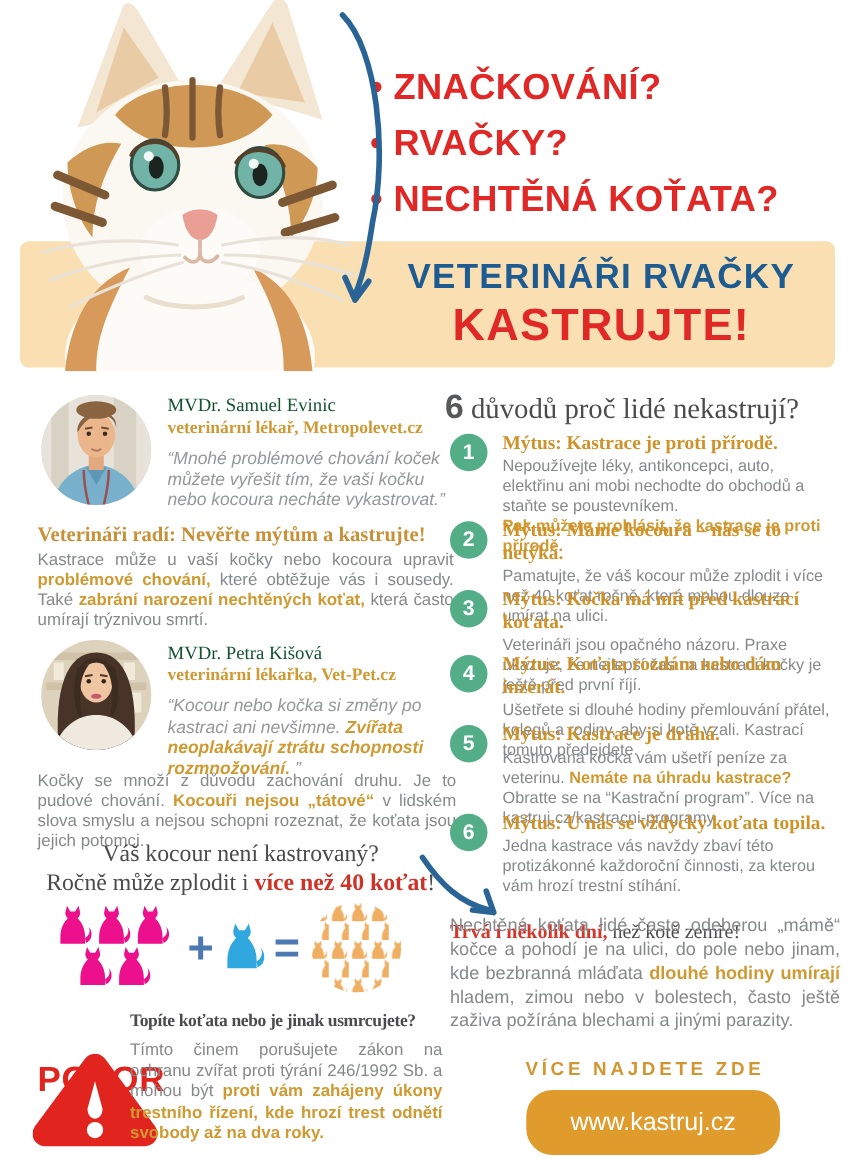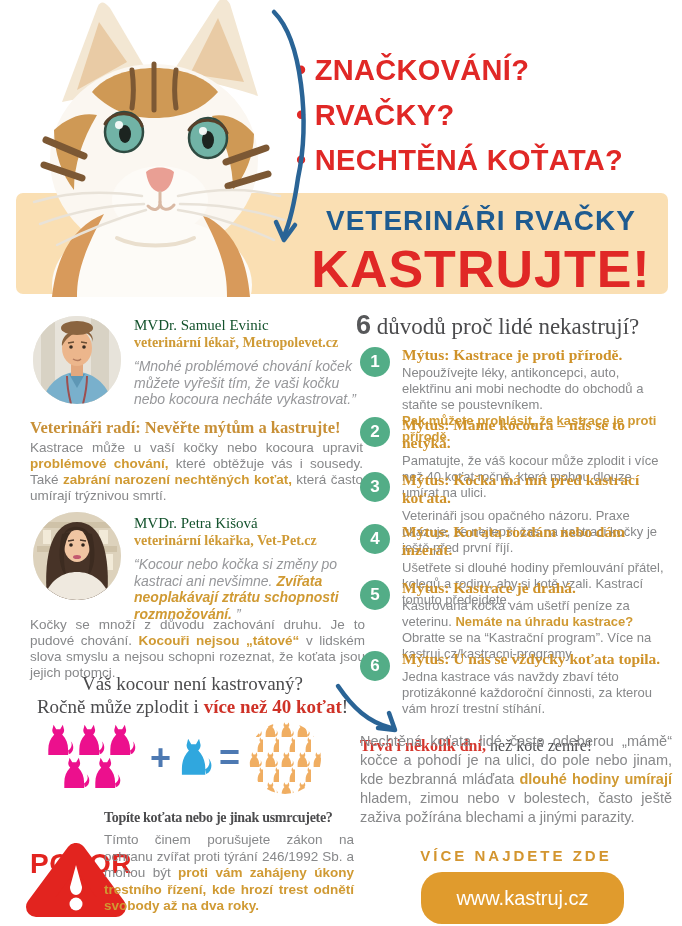--- a/index.html
+++ b/index.html
@@ -8,21 +8,21 @@
   .serif{font-family:"Liberation Serif","DejaVu Serif",serif;}
   .abs{position:absolute;}
   
   .band{position:absolute;left:16px;top:193px;width:652px;height:101px;background:#fadfb3;border-radius:7px;z-index:1;}
   .cat-illu{position:absolute;left:22px;top:0;width:268px;height:297px;z-index:2;}
   .bullets{position:absolute;left:296px;top:48px;z-index:3;color:#e02826;font-weight:800;
            font-size:29px;line-height:45px;white-space:nowrap;letter-spacing:.3px;}
   .bullets .bl::before{content:"• ";}
   .banner{position:absolute;left:295px;top:205px;width:372px;text-align:center;z-index:3;}
   .banner1{font-size:28px;font-weight:800;color:#1e5b90;letter-spacing:1px;white-space:nowrap;}
-  .banner2{font-size:52px;font-weight:800;color:#e02826;margin-top:2px;letter-spacing:1px;white-space:nowrap;}
+  .banner2{font-size:36px;font-weight:800;color:#e02826;margin-top:2px;letter-spacing:1px;white-space:nowrap;}
   .arrow-svg{position:absolute;z-index:4;}
   
   .avatar{position:absolute;width:88px;height:88px;border-radius:50%;overflow:hidden;background:#e7e3da;}
   .vetinfo{position:absolute;left:134px;width:228px;}
   .vetname{font-size:15px;color:#14532d;}
   .vetrole{font-size:14px;font-weight:bold;color:#cf9a35;margin-top:1px;}
   .vetquote{font-style:italic;color:#96979a;font-size:14px;line-height:16.5px;margin-top:7px;}
   .goldb{color:#d09a33;font-weight:bold;font-style:inherit;}
   .h-gold{font-family:"Liberation Serif","DejaVu Serif",serif;font-weight:bold;color:#c89037;font-size:16.5px;white-space:nowrap;}
   .body-txt{font-size:13.5px;line-height:16px;text-align:justify;color:#87888a;}

